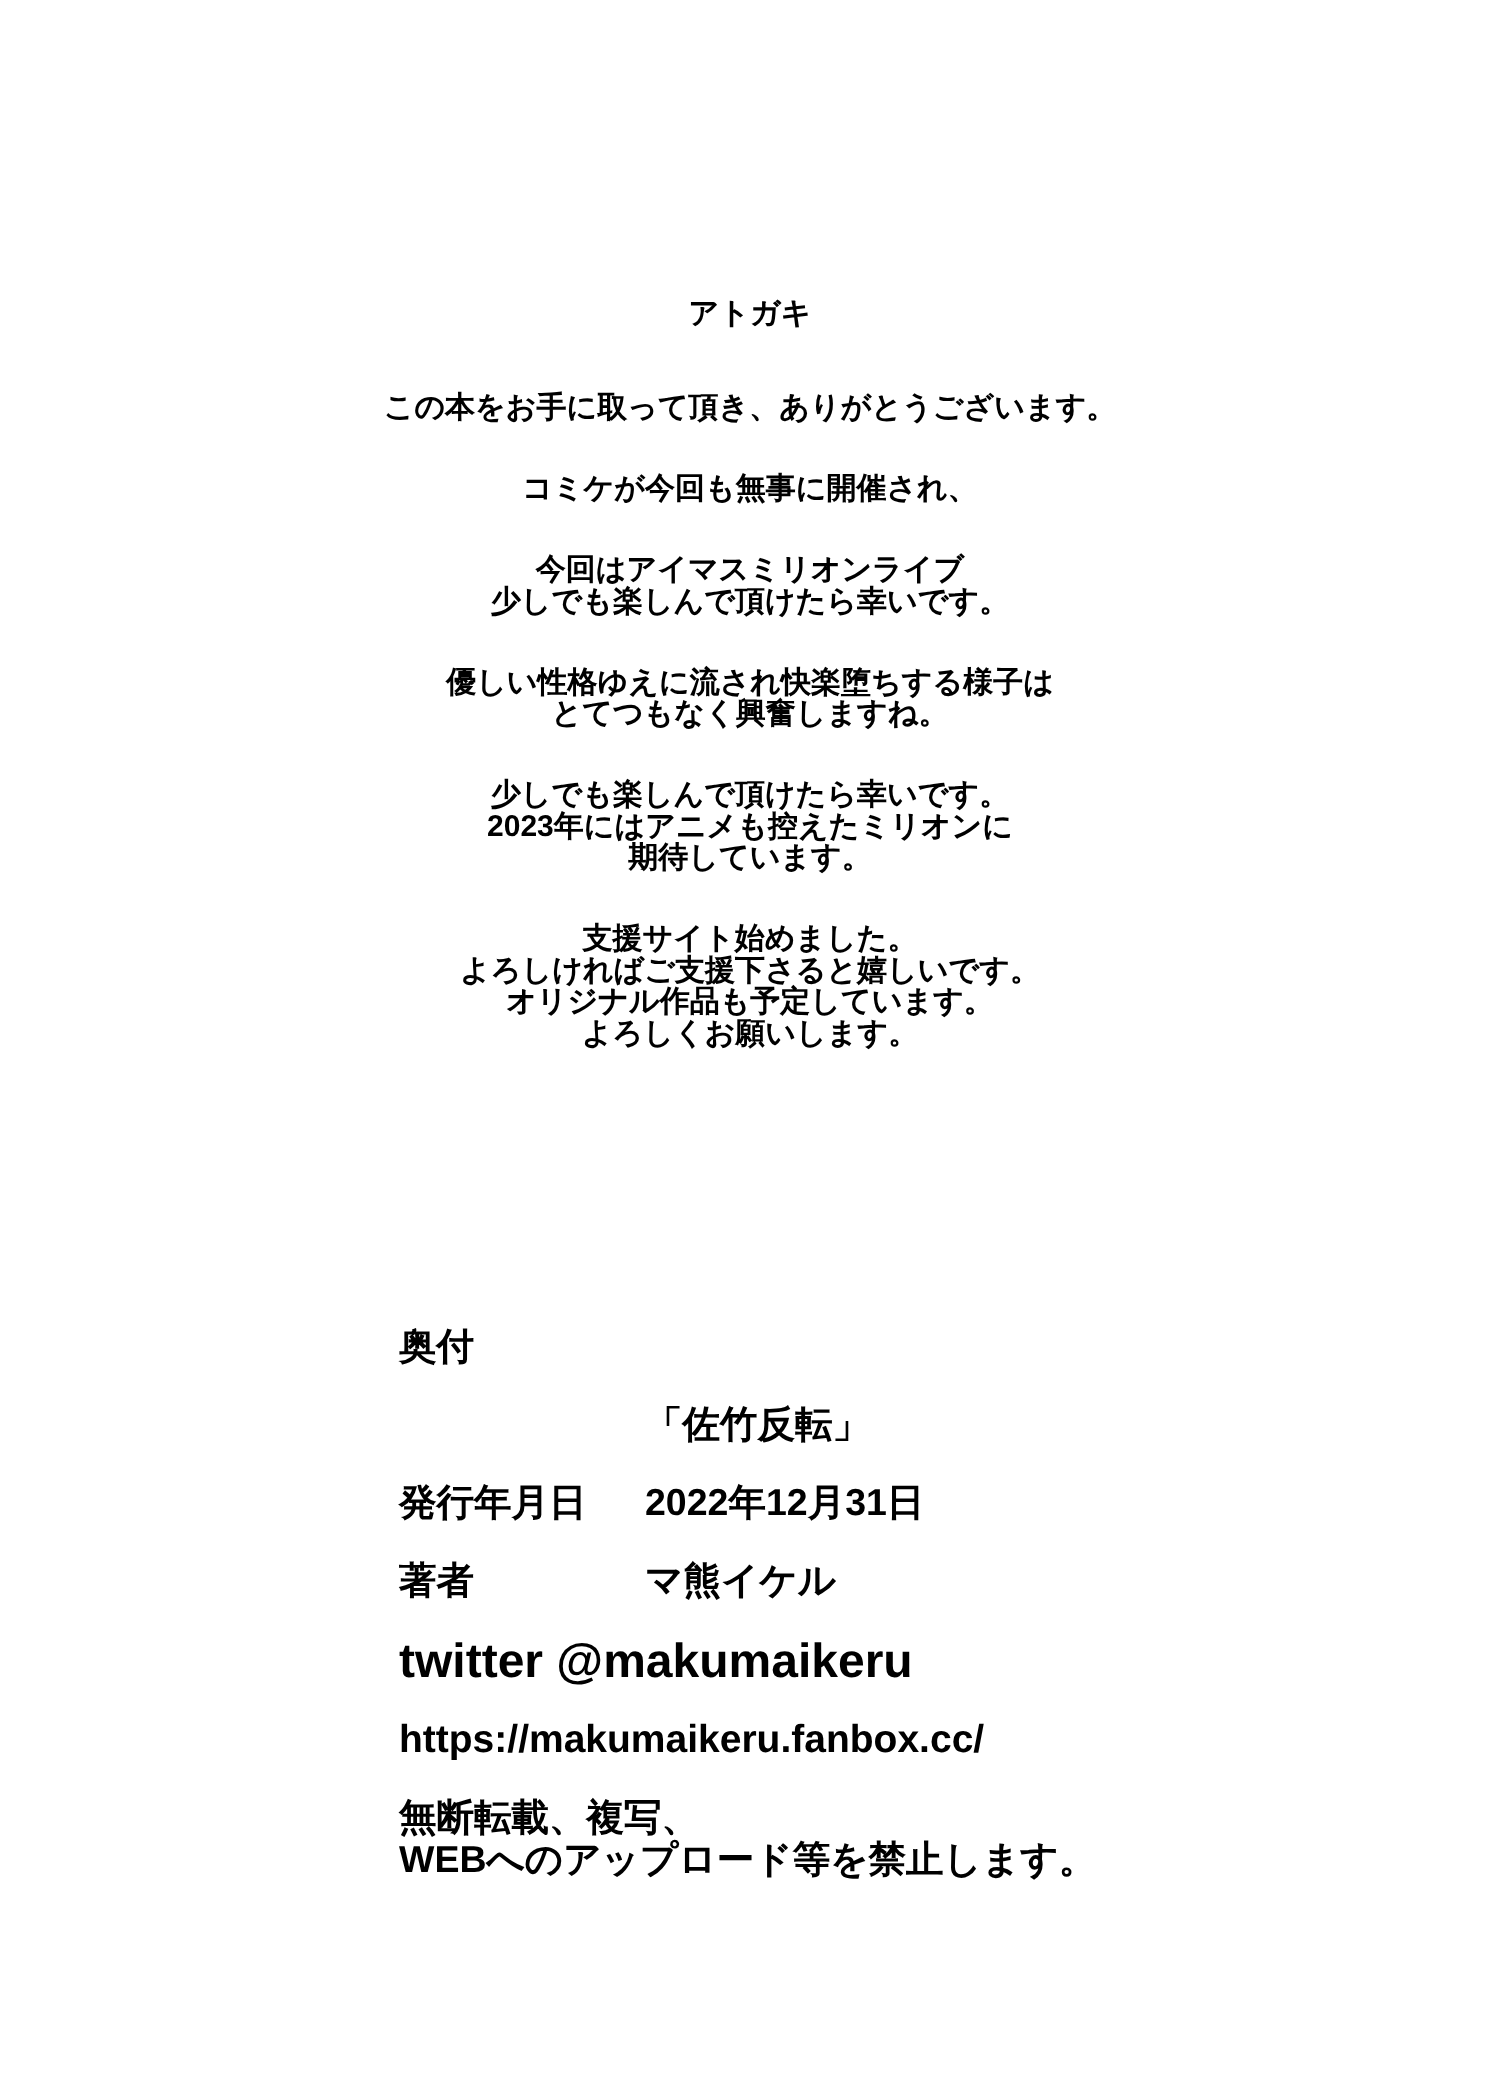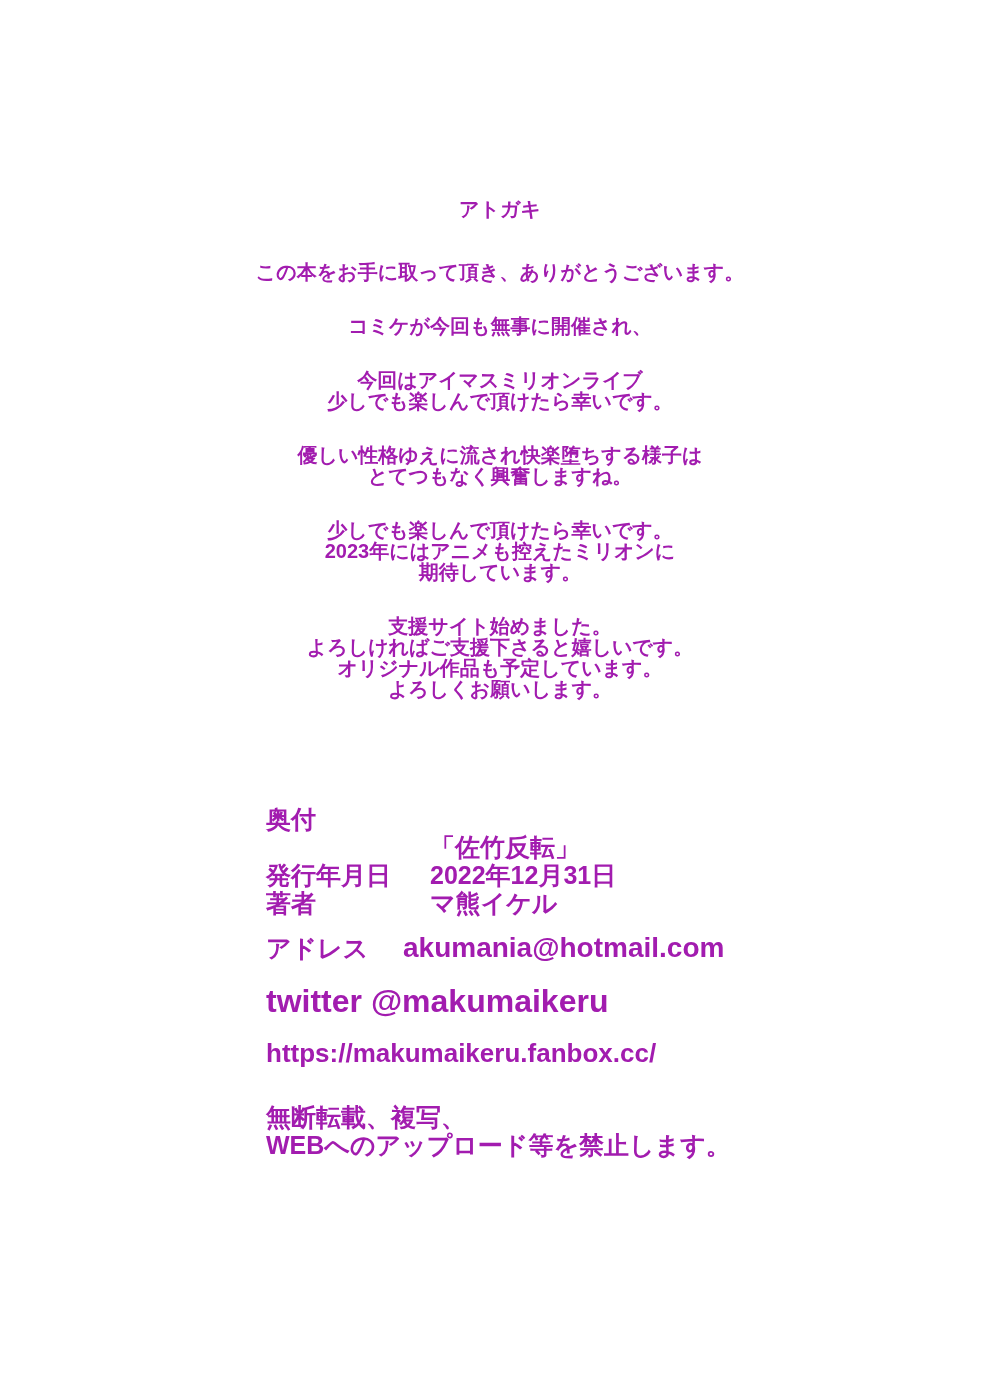--- a/index.html
+++ b/index.html
@@ -5,21 +5,21 @@
   html, body {
     margin: 0;
     padding: 0;
     background: #ffffff;
   }
   .page {
     position: relative;
     width: 1000px;
     height: 1391px;
     background: #ffffff;
-    color: #a21caf;
+    color: #000000;
     font-family: "Liberation Sans", "DejaVu Sans", sans-serif;
     font-weight: 700;
     overflow: hidden;
   }
   
   .afterword {
     position: absolute;
     top: 199px;
     left: 0;
     width: 1000px;
@@ -30,56 +30,57 @@
   }
   .afterword-title {
     margin-bottom: 42px;
   }
   .para {
     margin-top: 33px;
   }
   
   .colophon {
     position: absolute;
-    top: 805px;
+    top: 884px;
     left: 266px;
     font-size: 25px;
     line-height: 28px;
     white-space: nowrap;
   }
   .crow {
     display: flex;
     align-items: baseline;
   }
   .clabel {
     flex: 0 0 auto;
     width: 164px;
   }
   .cvalue {
     flex: 0 0 auto;
+    margin-top: 24px;
   }
   .address-row {
     margin-top: 17px;
   }
   .address-row .clabel {
     width: 137px;
   }
   .latin {
     font-size: 28px;
   }
   .twitter-line {
     margin-top: 25px;
     font-size: 32px;
   }
   .website-line {
     margin-top: 24px;
     font-size: 26px;
   }
   .notice {
-    margin-top: 36px;
+    margin-top: 25px;
   }
 </style>
 </head>
 <body>
 
 <div class="page">
 
   <section class="afterword">
     <div class="afterword-title">アトガキ</div>
 
@@ -128,24 +129,20 @@
       <div class="cvalue">2022年12月31日</div>
     </div>
 
     <div class="crow">
       <div class="clabel">著者</div>
       <div class="cvalue">マ熊イケル</div>
     </div>
 
 
 
-    <div class="crow address-row">
-      <div class="clabel">アドレス</div>
-      <div class="cvalue latin">akumania@hotmail.com</div>
-    </div>
 
     <div class="twitter-line">twitter @makumaikeru</div>
 
     <div class="website-line">https://makumaikeru.fanbox.cc/</div>
 
     <div class="notice">
       <div>無断転載、複写、</div>
       <div>WEBへのアップロード等を禁止します。</div>
     </div>
   </section>

